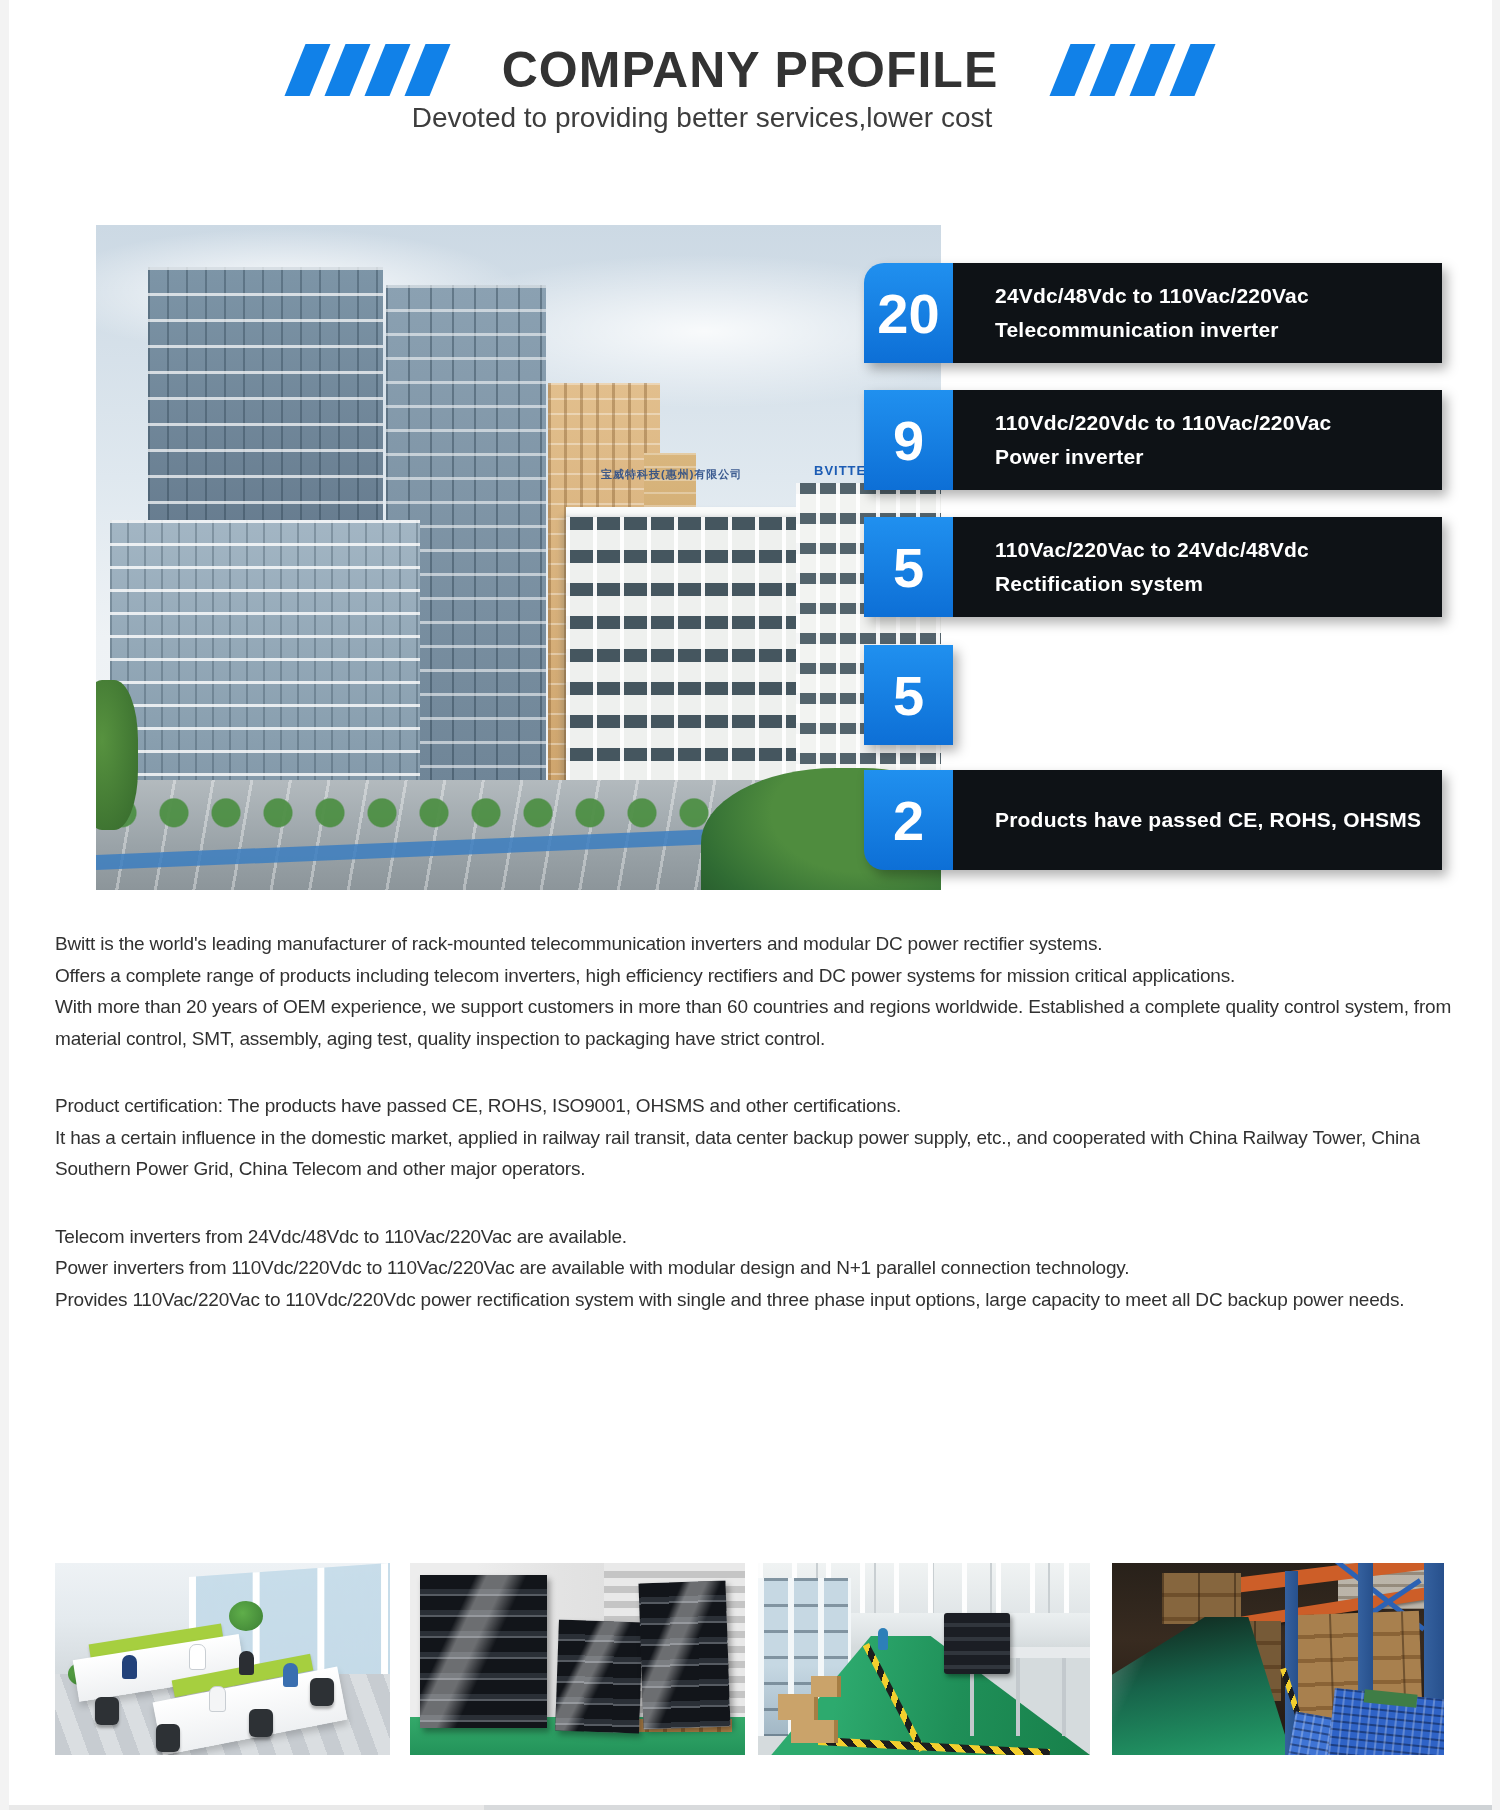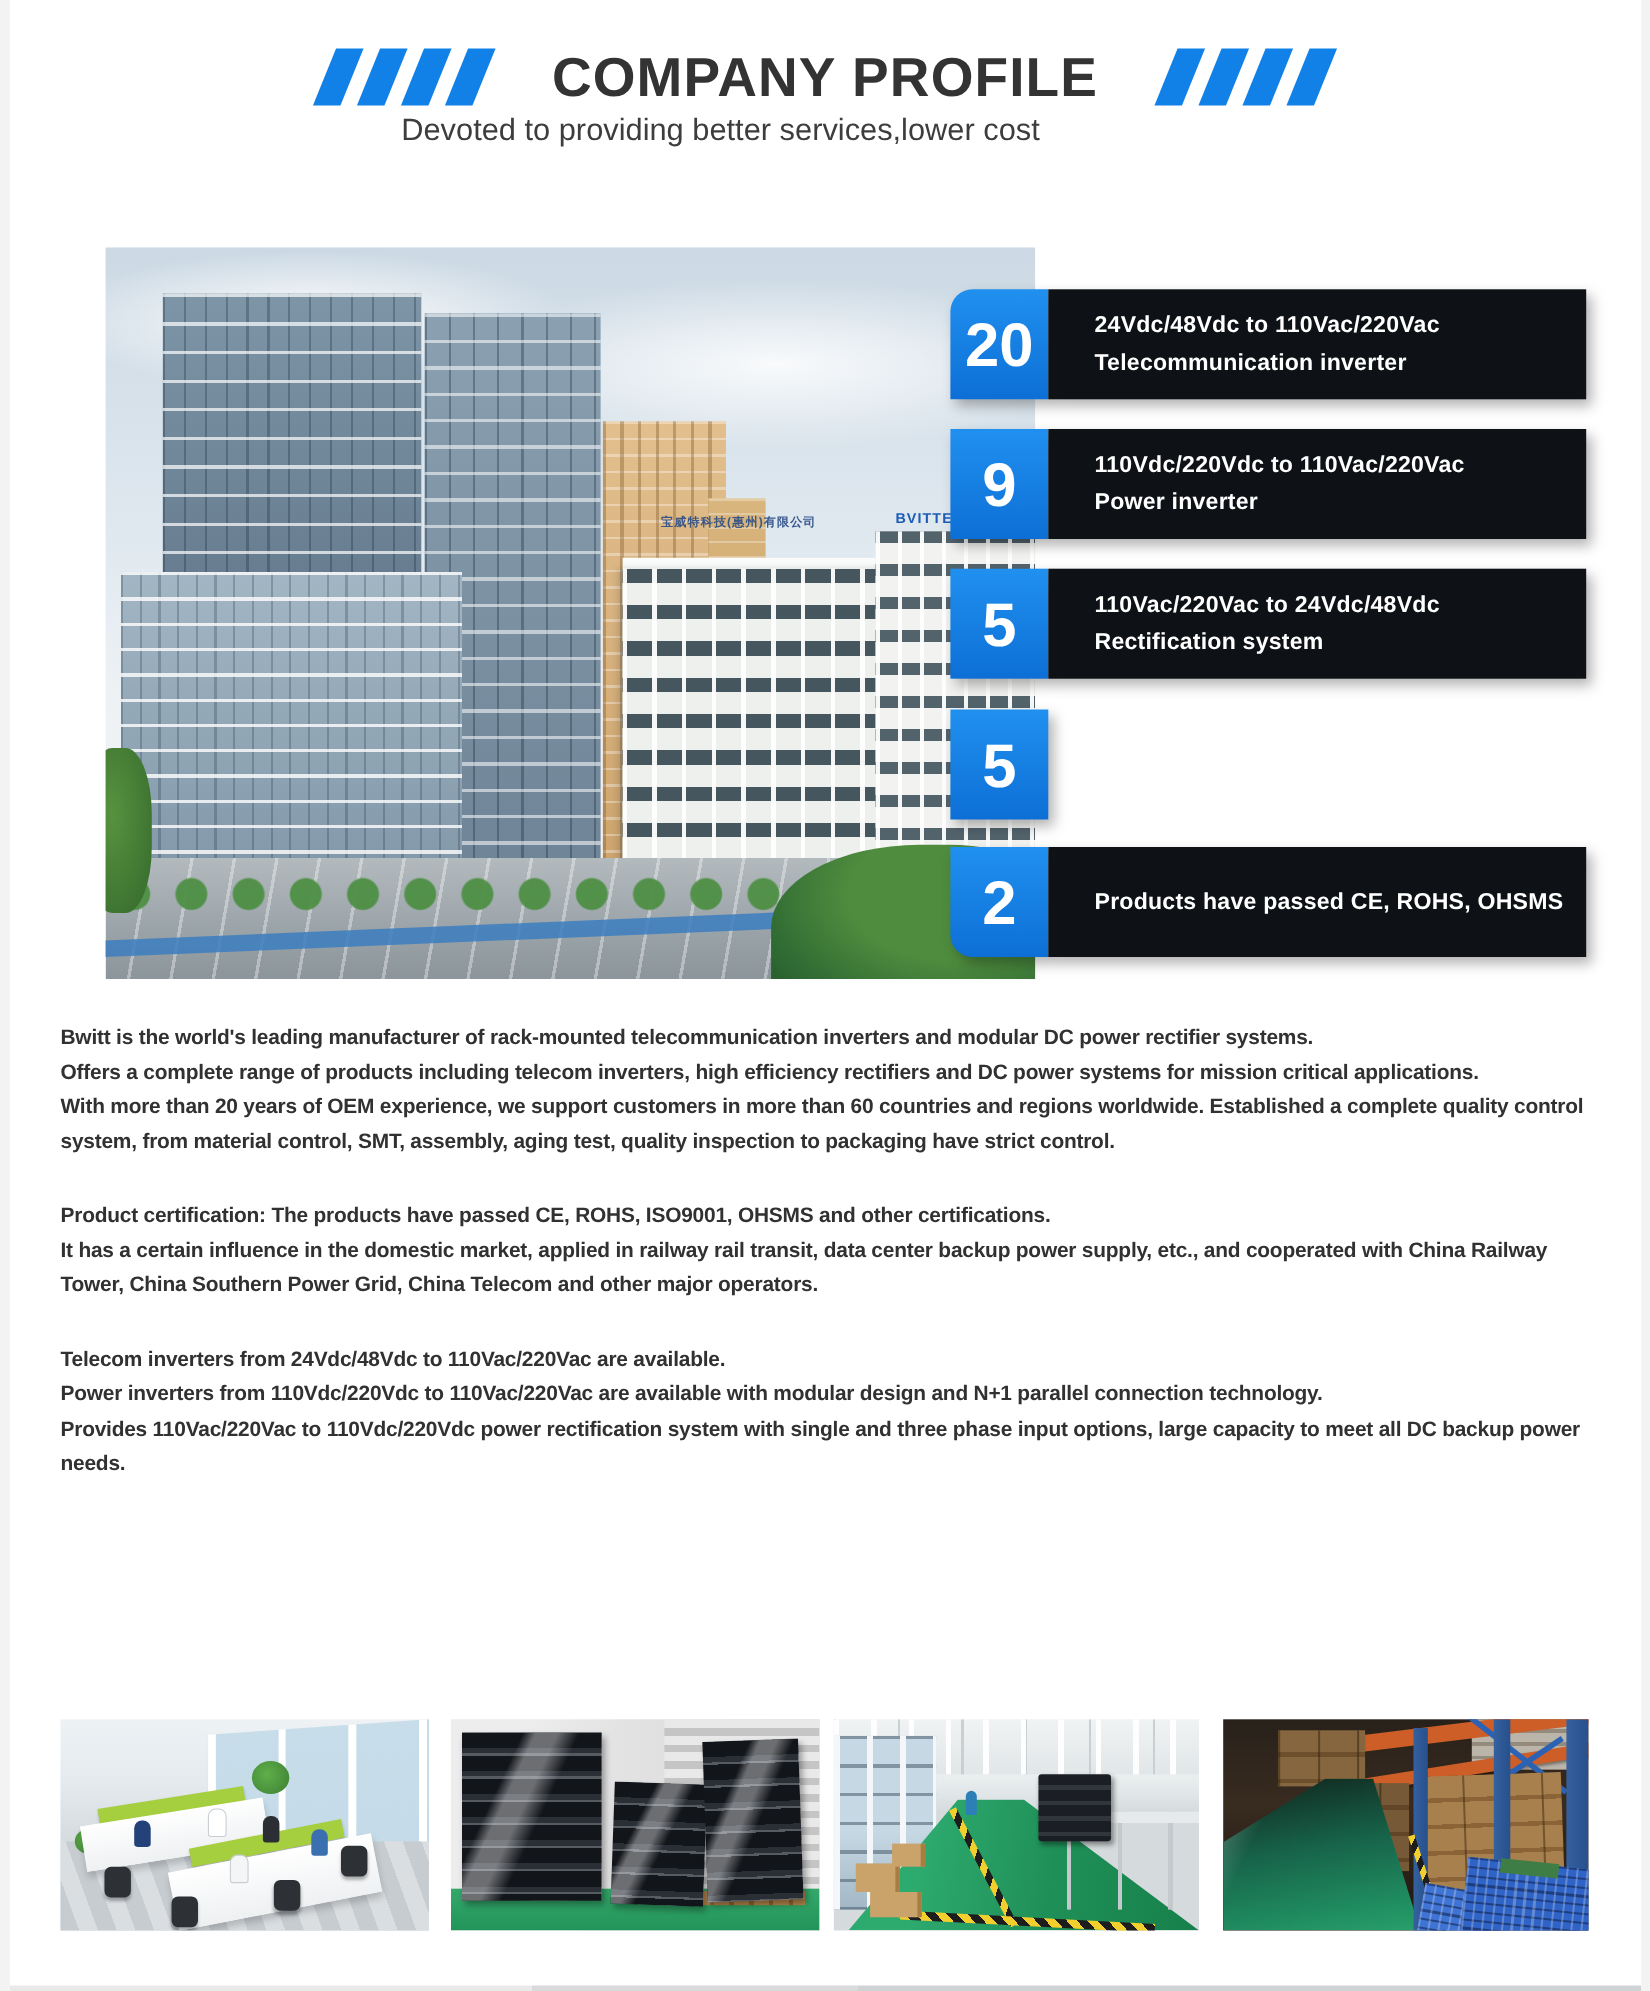--- a/index.html
+++ b/index.html
@@ -14,21 +14,21 @@
   .next-peek{position:absolute;left:9px;right:8px;bottom:0;height:5px;z-index:59;
     background:linear-gradient(90deg,#e9e9e9 0 32%,#d8dadc 32% 52%,#cfd3d6 52% 100%);}
 
   
   .header-row{position:absolute;top:38px;left:0;width:1500px;height:64px;
     display:flex;align-items:center;justify-content:center;gap:62px;}
   .slash-group{display:flex;gap:15px;}
   .slash{width:25px;height:52px;background:#1181e8;transform:skewX(-22deg);}
   .page-title{font-size:50px;font-weight:700;color:#333333;letter-spacing:1px;white-space:nowrap;}
   .page-subtitle{position:absolute;top:102px;left:0;width:1310px;text-align:center;
-    font-size:28px;color:#3d3d3d;}
+    font-size:28px;color:#3d3d3d;padding-left:47px;}
 
   
   .campus{position:absolute;left:55px;top:225px;width:845px;height:665px;overflow:hidden;
     background:
       radial-gradient(ellipse 340px 90px at 22% 10%, rgba(255,255,255,.95), rgba(255,255,255,0) 70%),
       radial-gradient(ellipse 420px 110px at 72% 16%, rgba(255,255,255,.85), rgba(255,255,255,0) 70%),
       linear-gradient(180deg,#ccd9e4 0%,#dfe8ef 38%,#eef2f5 62%,#f2f4f5 100%); margin-left: 41px;}
   .campus *{position:absolute;}
   .twr-a{left:52px;top:42px;width:235px;height:540px;
     background:
@@ -87,21 +87,21 @@
     color:#ffffff;font-size:56px;font-weight:700;}
   .stat.first .stat-num{border-top-left-radius:20px;}
   .stat.last  .stat-num{border-bottom-left-radius:20px;}
   .stat-bar{flex:1;background:#0e1216;display:flex;flex-direction:column;justify-content:center;
     padding-left:42px;}
   .stat-line{color:#ffffff;font-size:21px;font-weight:700;line-height:34px;letter-spacing:.2px;white-space:nowrap;}
   .stat.s1{top:263px}.stat.s2{top:390px}.stat.s3{top:517px}.stat.s4{top:645px}.stat.s5{top:770px}
 
   
   .about{position:absolute;left:55px;top:928px;width:1398px;color:#313131;
-    font-size:19px;font-weight:700;line-height:31.5px;letter-spacing:-.2px;}
+    font-size:19px;font-weight:400;line-height:31.5px;letter-spacing:-.2px;}
   .para + .para{margin-top:36px;}
 
   
   .photo{position:absolute;top:1563px;height:192px;overflow:hidden;}
   .photo *{position:absolute;}
   .ph1{left:55px;width:335px;}
   .ph2{left:410px;width:335px;}
   .ph3{left:758px;width:332px;}
   .ph4{left:1112px;width:332px;}
 

